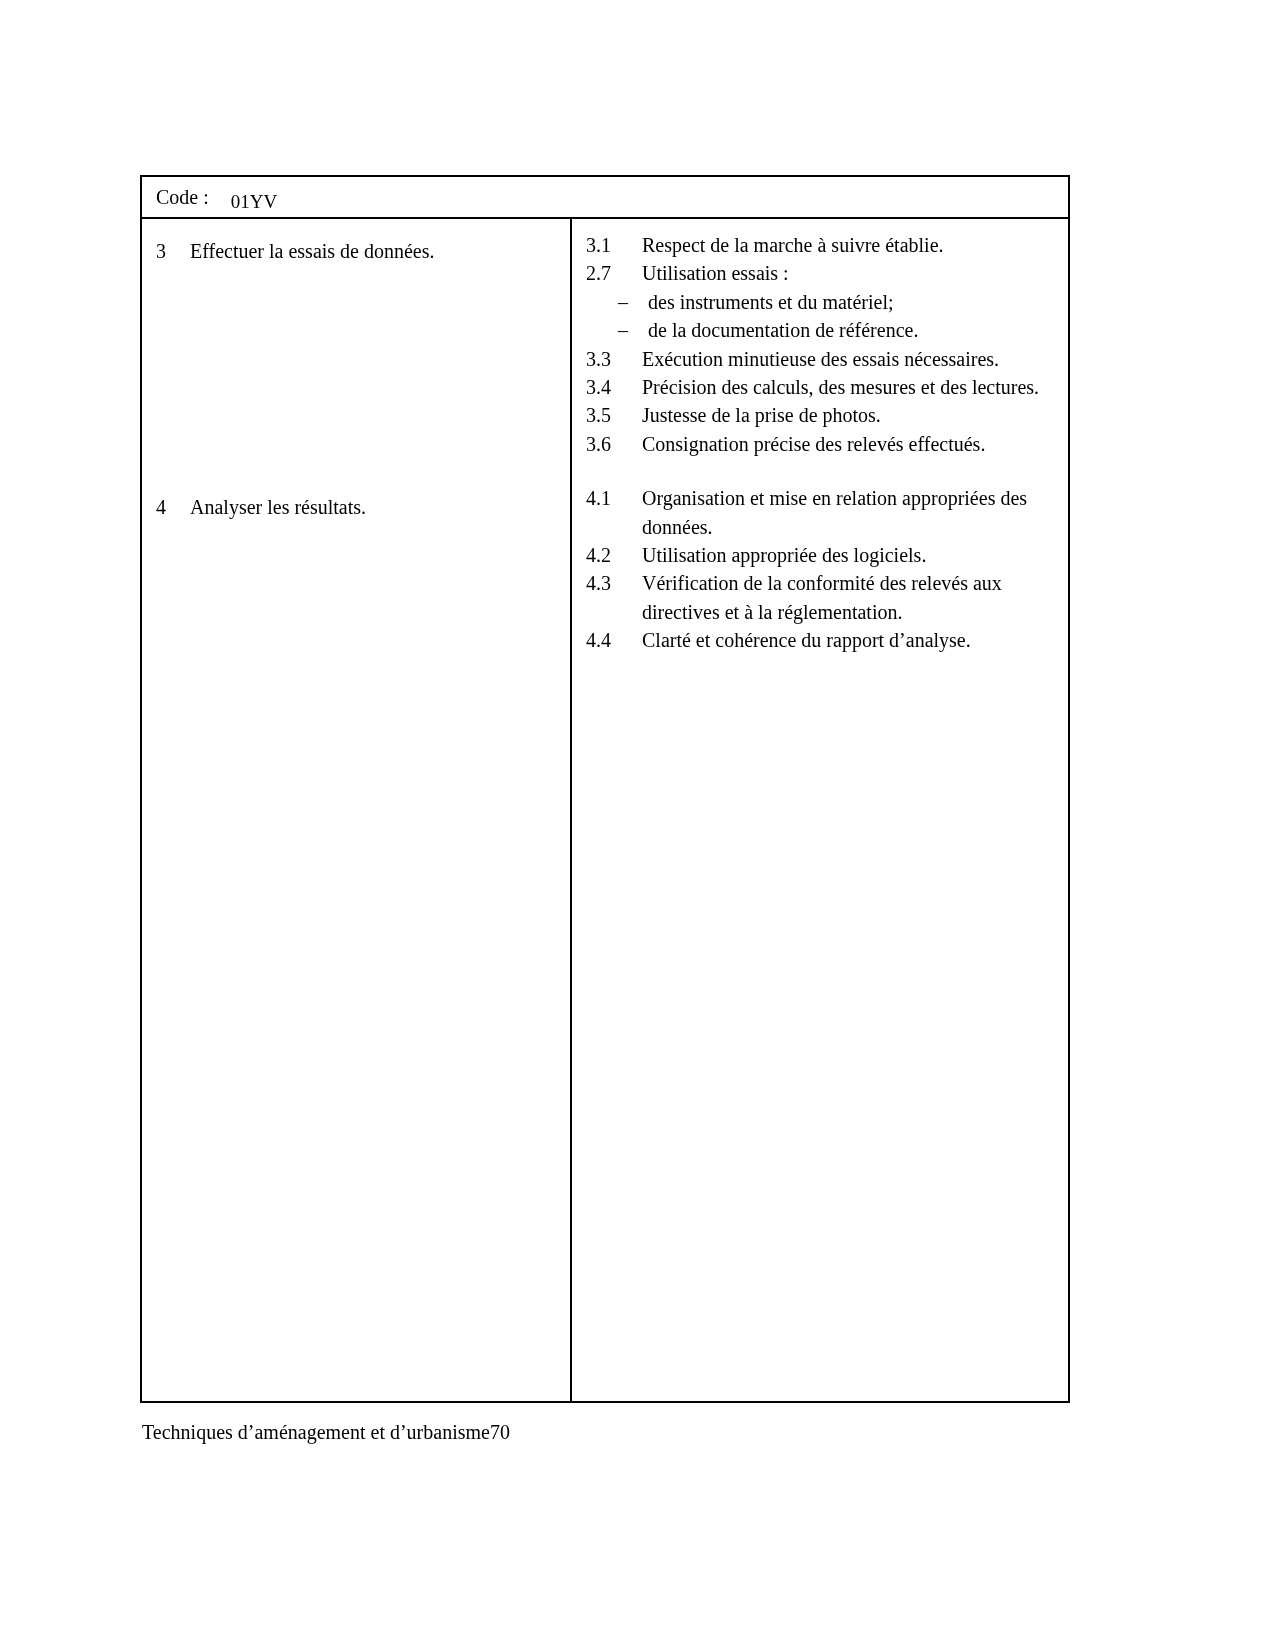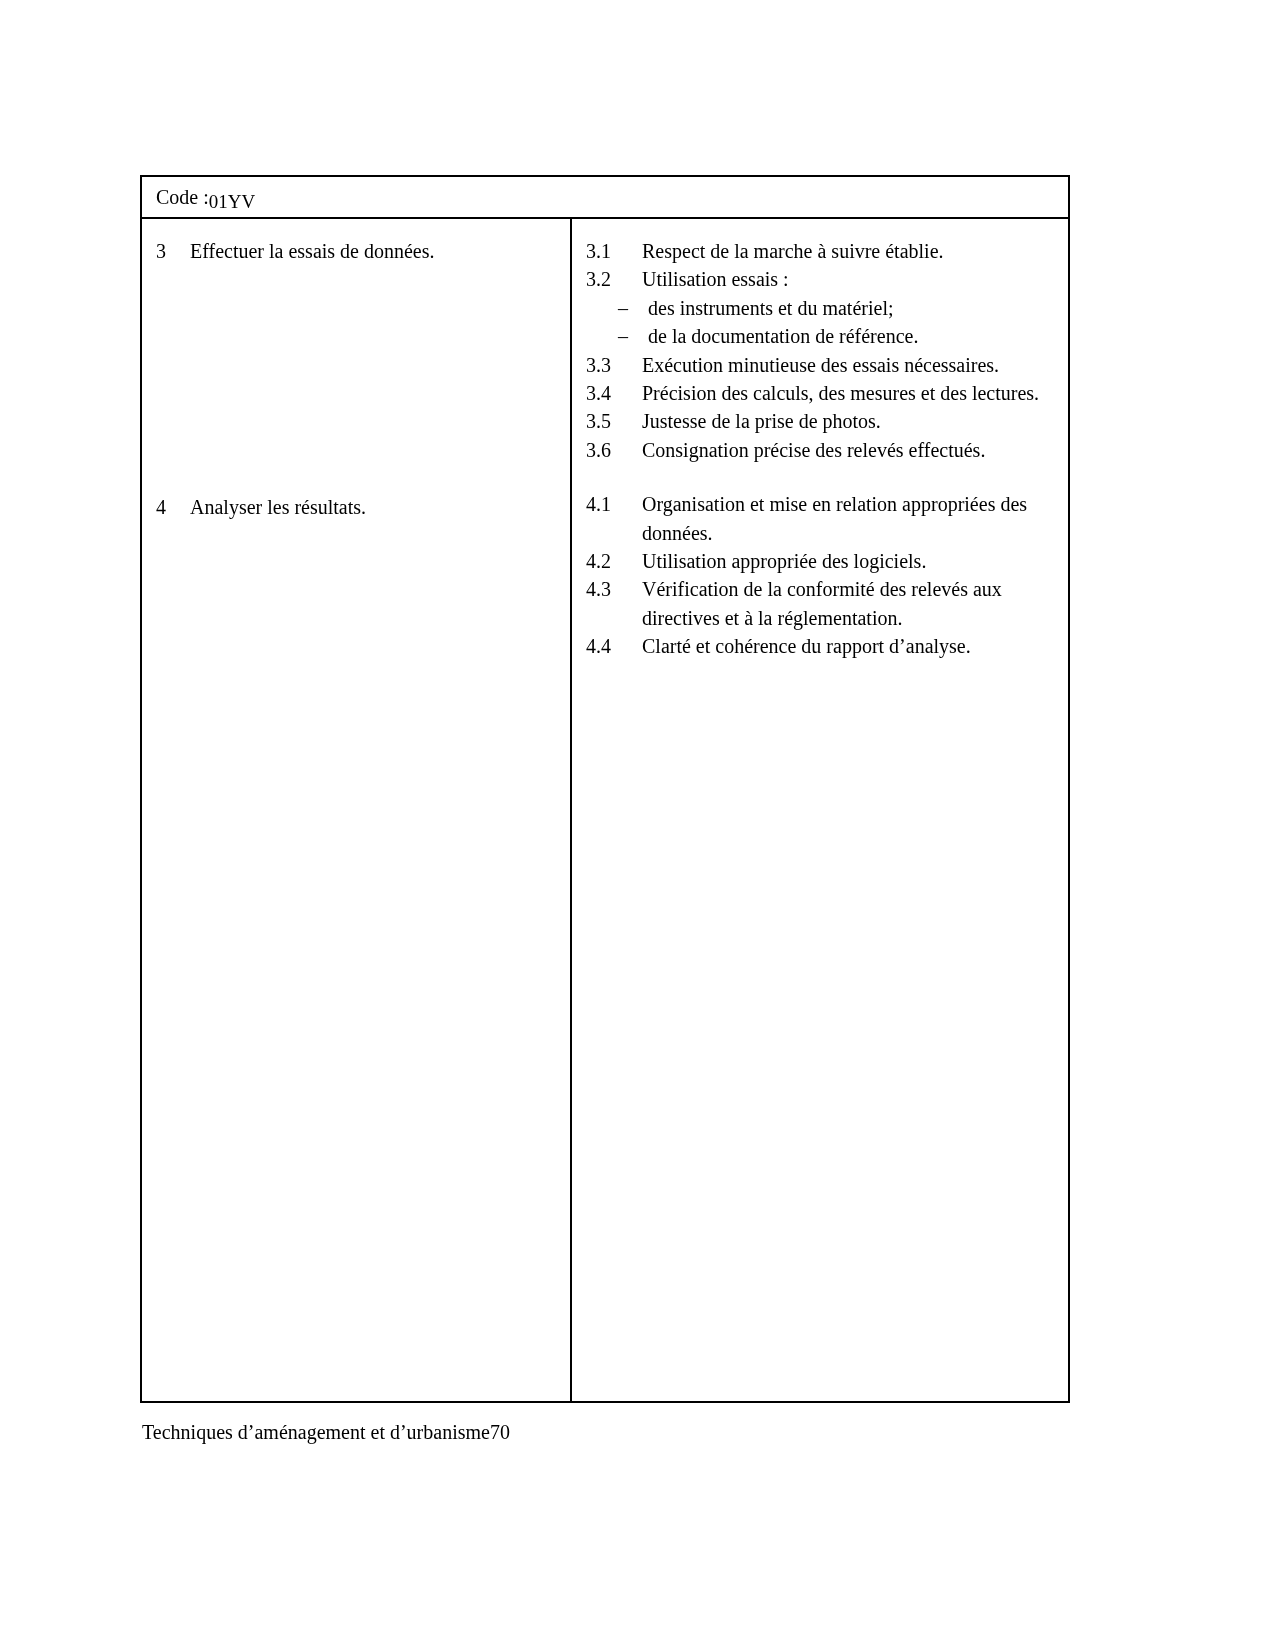--- a/index.html
+++ b/index.html
@@ -35,38 +35,39 @@
     align-items: center;
     padding-left: 14px;
     box-sizing: border-box;
   }
   .code-label {
     font-size: 20px;
     line-height: 1;
   }
   .code-value {
     font-size: 19px;
+    margin-left: 22px;
     position: relative;
     top: 5px;
   }
   .body-row {
     display: flex;
     min-height: 1182px;
     box-sizing: border-box;
   }
   .col-left {
     width: 430px;
     border-right: 2px solid #000;
     box-sizing: border-box;
     padding: 18px 12px 10px 14px;
   }
   .col-right {
     flex: 1;
     box-sizing: border-box;
-    padding: 18px 14px 10px 14px;
+    padding: 12px 14px 10px 14px;
   }
   .task {
     display: flex;
     font-size: 20px;
     line-height: 1.42;
     margin-bottom: 0;
   }
   .task + .task {
     margin-top: 52px;
   }
@@ -149,21 +150,21 @@
       <div class="col-right">
 
         <div class="crit-group">
 
           <div class="crit">
             <span class="crit-num">3.1</span>
             <span class="crit-text">Respect de la marche à suivre établie.</span>
           </div>
 
           <div class="crit">
-            <span class="crit-num">3.2</span>
+            <span class="crit-num">2.7</span>
             <span class="crit-text">Utilisation essais :</span>
           </div>
           <ul class="sublist">
             <li>
               <span class="dash">–</span>
               <span>des instruments et du matériel;</span>
             </li>
             <li>
               <span class="dash">–</span>
               <span>de la documentation de référence.</span>

